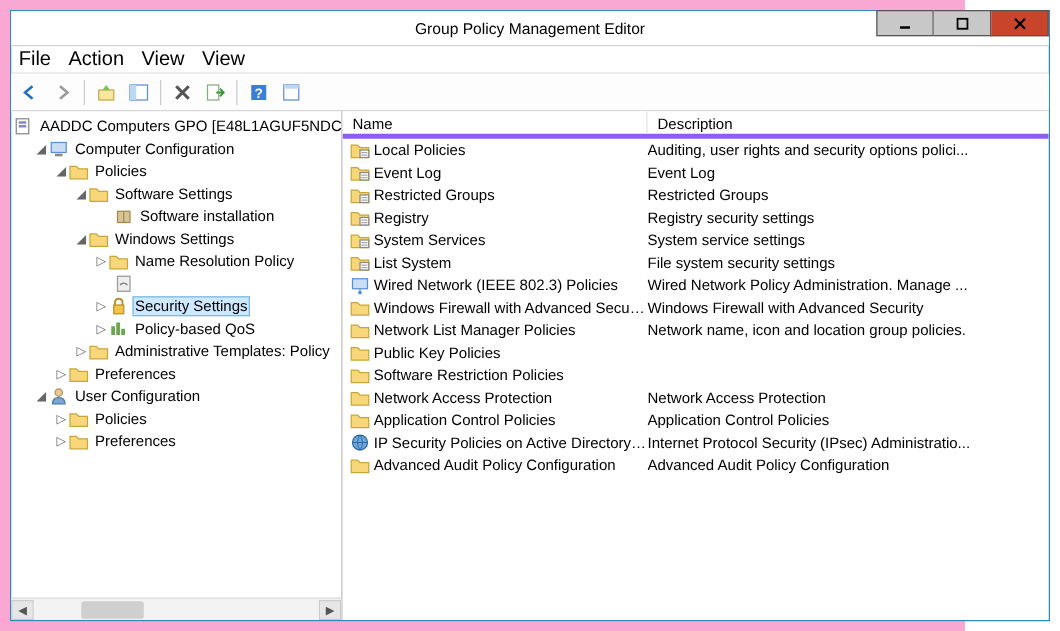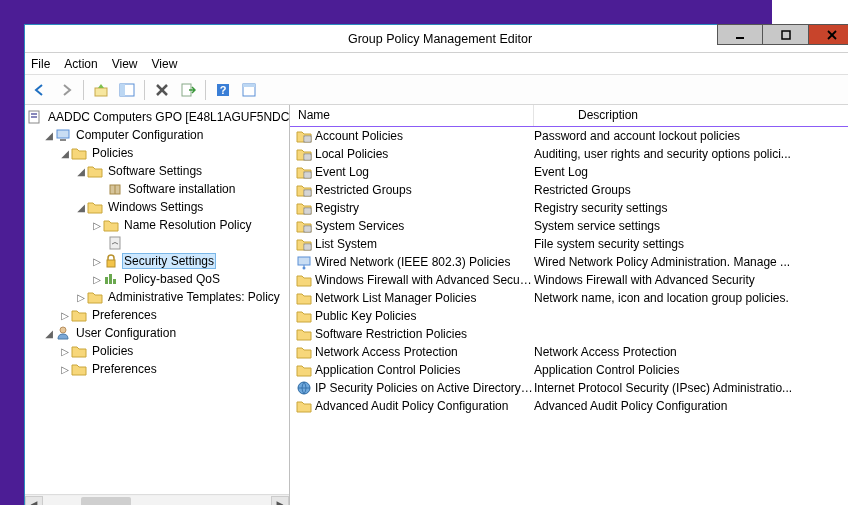--- a/index.html
+++ b/index.html
@@ -1,26 +1,26 @@
 <!DOCTYPE html>
 <html><head>
 <meta charset="utf-8">
 <style>
   * { box-sizing: border-box; }
   html, body { margin: 0; padding: 0; font-family: "Segoe UI", Tahoma, sans-serif; font-size: 12px; color: #000; }
-  .outer-frame { width: 772px; height: 505px; background: #4c1d95; padding: 24px; }
+  .outer-frame { width: 772px; height: 505px; background: #f9a8d4; padding: 8px; }
   .window { width: 832px; height: 489px; background: #fff; border: 1px solid #2b8bbd; display: flex; flex-direction: column; }
   .titlebar { height: 28px; background: #fff; display: flex; align-items: center; position: relative; border-bottom: 1px solid #d0d0d0; }
   .titlebar .title { flex: 1; text-align: center; font-size: 12.5px; color: #000; }
   .win-controls { position: absolute; right: 0; top: -1px; display: flex; }
   .win-btn { width: 46px; height: 21px; border: 1px solid #555; display: flex; align-items: center; justify-content: center; font-family: Arial, sans-serif; }
   .win-min { background: #c8c8c8; }
   .win-max { background: #c8c8c8; border-left: none; }
   .win-close { background: #c8442b; border-left: none; color: #000; font-weight: bold; }
-  .menubar { height: 22px; display: flex; align-items: center; padding: 0 6px; gap: 14px; font-size: 12px; border-bottom: 1px solid #e0e0e0; }
+  .menubar { height: 22px; display: flex; align-items: center; padding: 0 6px; gap: 14px; font-size: 16px; border-bottom: 1px solid #e0e0e0; }
   .menubar span { cursor: default; }
   .toolbar { height: 30px; display: flex; align-items: center; padding: 0 4px; gap: 4px; border-bottom: 1px solid #d6d6d6; background: #fdfdfd; }
   .tool-btn { width: 22px; height: 22px; display: flex; align-items: center; justify-content: center; border: 1px solid transparent; }
   .tool-sep { width: 1px; height: 20px; background: #ccc; margin: 0 2px; }
   .workarea { flex: 1; display: flex; min-height: 0; }
   .tree-panel { width: 265px; border-right: 1px solid #bfbfbf; display: flex; flex-direction: column; }
   .tree { flex: 1; overflow: hidden; padding: 3px 0 0 2px; white-space: nowrap; position: relative; }
   .tree-hscroll { height: 18px; border-top: 1px solid #ddd; display: flex; align-items: center; background: #f0f0f0; }
   .hsb-btn { width: 18px; height: 16px; background: #e6e6e6; border: 1px solid #ccc; display:flex; align-items:center; justify-content:center; font-size:9px; color:#555;}
   .hsb-track { flex:1; height:16px; background:#f3f3f3; position:relative; }
@@ -29,24 +29,24 @@
   .expander { width: 12px; display:inline-flex; justify-content:center; color:#666; font-size:10px; }
   .icon16 { width:16px; height:16px; display:inline-flex; align-items:center; justify-content:center; margin-right:3px; }
   .node-label { padding: 0 2px; }
   .selected .node-label { background: #cde8ff; border:1px solid #7ab7e8; padding:0 1px; }
   .indent-1 { padding-left: 16px; }
   .indent-2 { padding-left: 32px; }
   .indent-3 { padding-left: 48px; }
   .indent-4 { padding-left: 64px; }
   .indent-5 { padding-left: 80px; }
   .list-panel { flex: 1; overflow: hidden; }
-  .list-header { display:flex; height: 22px; border-bottom: 1px solid #8b5cf6; background: #fff; }
+  .list-header { display:flex; height: 22px; border-bottom: 4px solid #8b5cf6; background: #fff; }
   .list-header .col { padding: 3px 8px; font-size:12px; color:#000; }
   .list-header .col-name { width: 244px; border-right: 1px solid #e4e4e4; }
-  .list-header .col-desc { flex:1;margin-left:36px; }
+  .list-header .col-desc { flex:1; }
   .list-body { }
   .row { display:flex; align-items:center; height: 18px; padding-left:6px; }
   .row .cell-name { width: 238px; display:flex; align-items:center; overflow:hidden; text-overflow: ellipsis; white-space: nowrap; }
   .row .cell-desc { flex:1; overflow:hidden; text-overflow: ellipsis; white-space: nowrap; padding-right:6px; }
   .row .txt { overflow:hidden; text-overflow:ellipsis; white-space:nowrap; }
   
   svg { display:block; }
 </style>
 </head>
 <body>
@@ -298,34 +298,20 @@
             <div class="row">
               <div class="cell-name">
                 <span class="icon16">
                   <svg width="16" height="16">
                     <path d="M1 4 L6 4 L8 6 L15 6 L15 14 L1 14 Z" fill="#f7d77a" stroke="#caa63a"></path>
                     <rect x="8" y="8" width="7" height="6" fill="#fff" stroke="#888"></rect>
                     <line x1="9" y1="10" x2="14" y2="10" stroke="#aaa"></line>
                     <line x1="9" y1="12" x2="14" y2="12" stroke="#aaa"></line>
                   </svg>
                 </span>
-                <span class="txt">Account Policies</span>
-              </div>
-              <div class="cell-desc">Password and account lockout policies</div>
-            </div>
-            <div class="row">
-              <div class="cell-name">
-                <span class="icon16">
-                  <svg width="16" height="16">
-                    <path d="M1 4 L6 4 L8 6 L15 6 L15 14 L1 14 Z" fill="#f7d77a" stroke="#caa63a"></path>
-                    <rect x="8" y="8" width="7" height="6" fill="#fff" stroke="#888"></rect>
-                    <line x1="9" y1="10" x2="14" y2="10" stroke="#aaa"></line>
-                    <line x1="9" y1="12" x2="14" y2="12" stroke="#aaa"></line>
-                  </svg>
-                </span>
                 <span class="txt">Local Policies</span>
               </div>
               <div class="cell-desc">Auditing, user rights and security options polici...</div>
             </div>
             <div class="row">
               <div class="cell-name">
                 <span class="icon16">
                   <svg width="16" height="16">
                     <path d="M1 4 L6 4 L8 6 L15 6 L15 14 L1 14 Z" fill="#f7d77a" stroke="#caa63a"></path>
                     <rect x="8" y="8" width="7" height="6" fill="#fff" stroke="#888"></rect>

